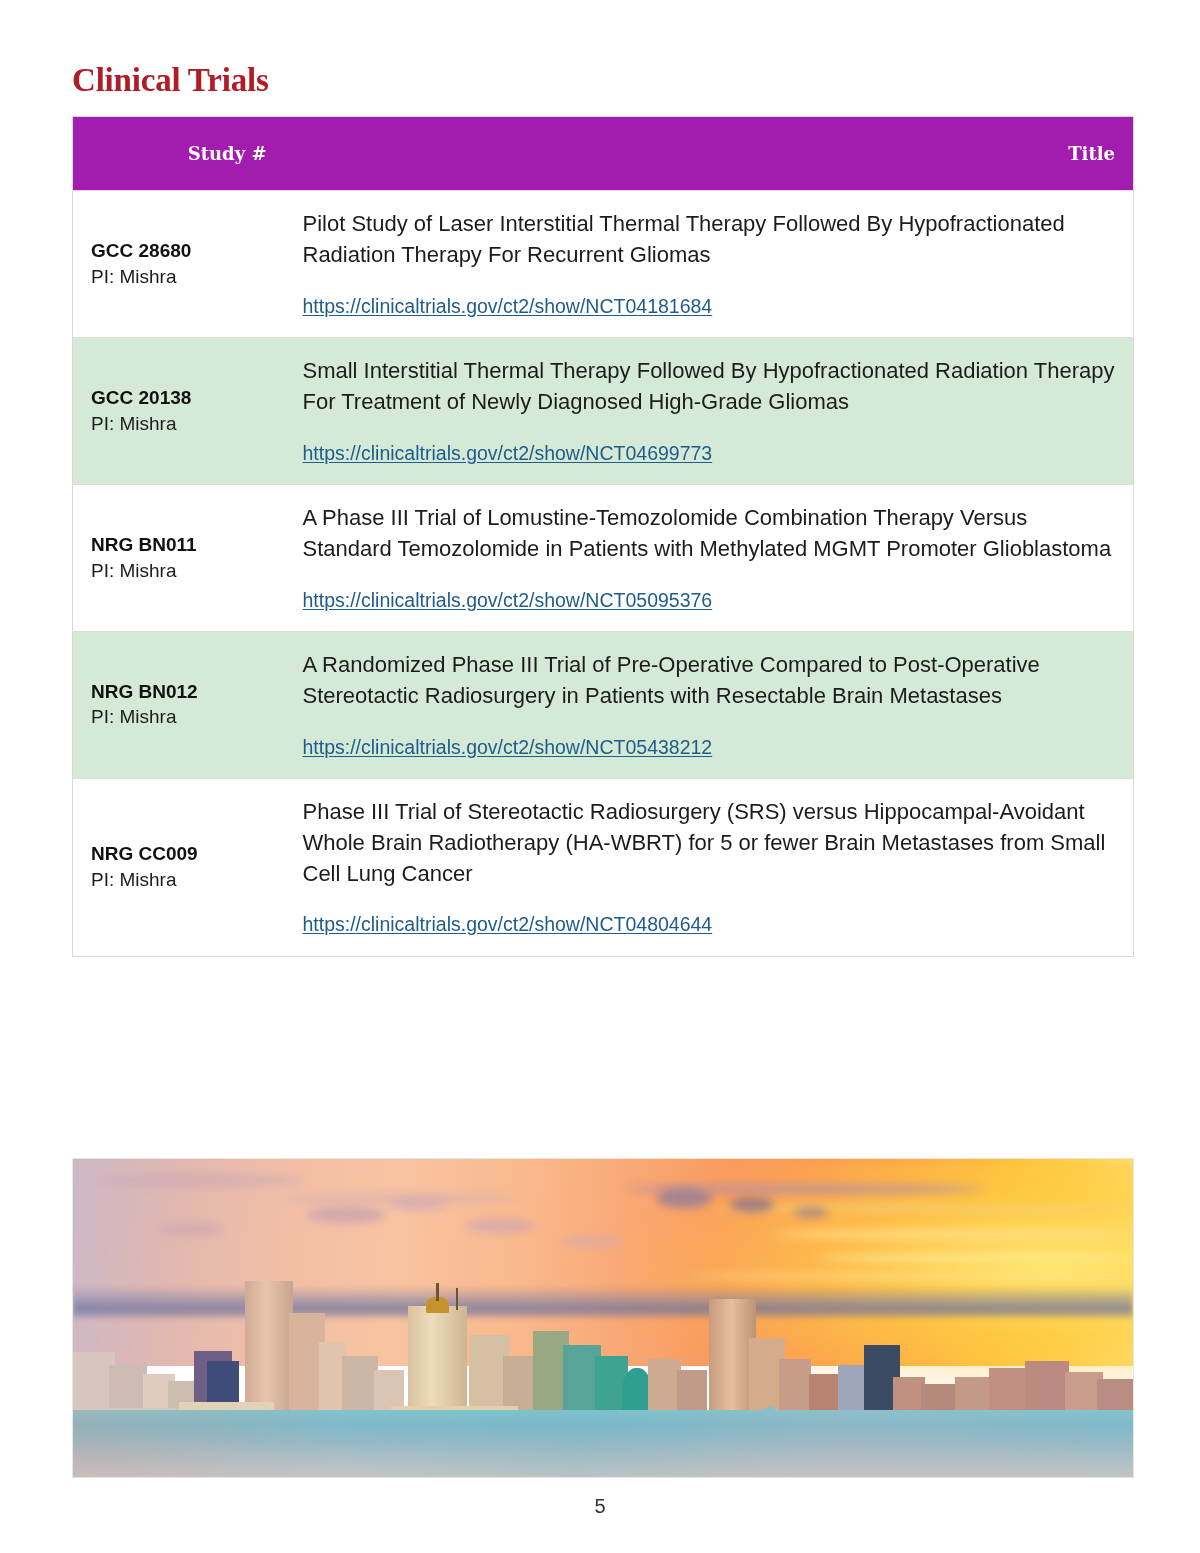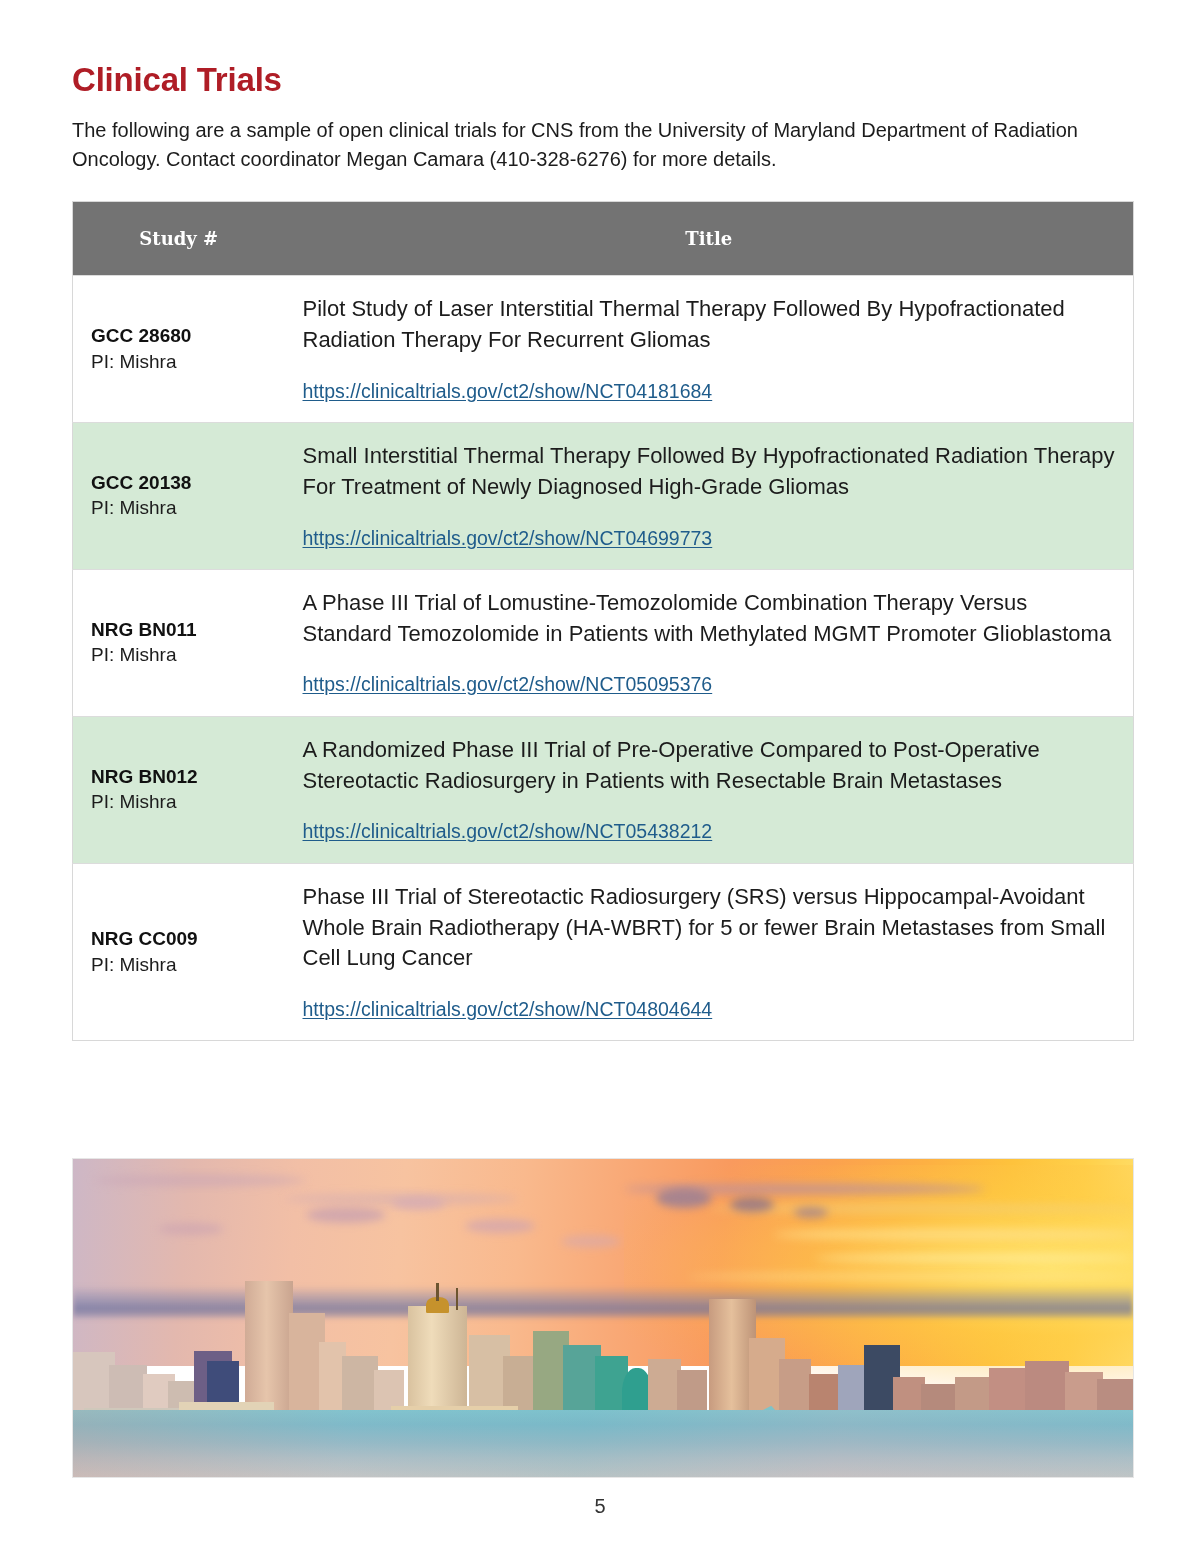--- a/index.html
+++ b/index.html
@@ -26,21 +26,21 @@
 
   .content {
     position: absolute;
     left: 72px;
     top: 62px;
     width: 1062px;
   }
 
   
   .doc-title {
-    font-family: Liberation Sans, sans-serif;
+    font-family: Liberation Serif, serif;
     font-size: 33px;
     font-weight: bold;
     color: #AF1D26;
     letter-spacing: -0.2px;
     line-height: 1.1;
     margin: 0 0 18px 0;
   }
   .doc-subtitle {
     font-family: "Liberation Sans", sans-serif;
     font-size: 21.5px;
@@ -59,26 +59,26 @@
   }
 
   
   .trials-table {
     width: 1062px;
     border-collapse: collapse;
     border: 1px solid #d8d8d8;
     table-layout: fixed;
   }
   .trials-table thead th {
-    background: #737373;
+    background: #a21caf;
     color: #ffffff;
     font-family: "DejaVu Serif", "Liberation Serif", serif;
     font-size: 18px;
     font-weight: bold;
-    text-align: center;
+    text-align: right;
     padding: 26px 18px 26px 18px;
     border: none;
     vertical-align: middle;
   }
   .col-study { width: 212px; }
   .col-title { width: auto; }
 
   .trials-table tbody tr { border-top: 1px solid #dcdcdc; }
   .trials-table tbody tr.alt { background: #D5EAD6; }
   .trials-table tbody tr.plain { background: #ffffff; }
@@ -225,21 +225,20 @@
 </head>
 <body>
 
 <div class="page">
 
   <div class="content">
 
     <h1 class="doc-title">Clinical Trials</h1>
 
 
-    <p class="intro">The following are a sample of open clinical trials for CNS from the University of Maryland Department of Radiation Oncology. Contact coordinator Megan Camara (410-328-6276) for more details.</p>
 
     <table class="trials-table">
       <colgroup>
         <col class="col-study">
         <col class="col-title">
       </colgroup>
       <thead>
         <tr>
           <th>Study #</th>
           <th>Title</th>

